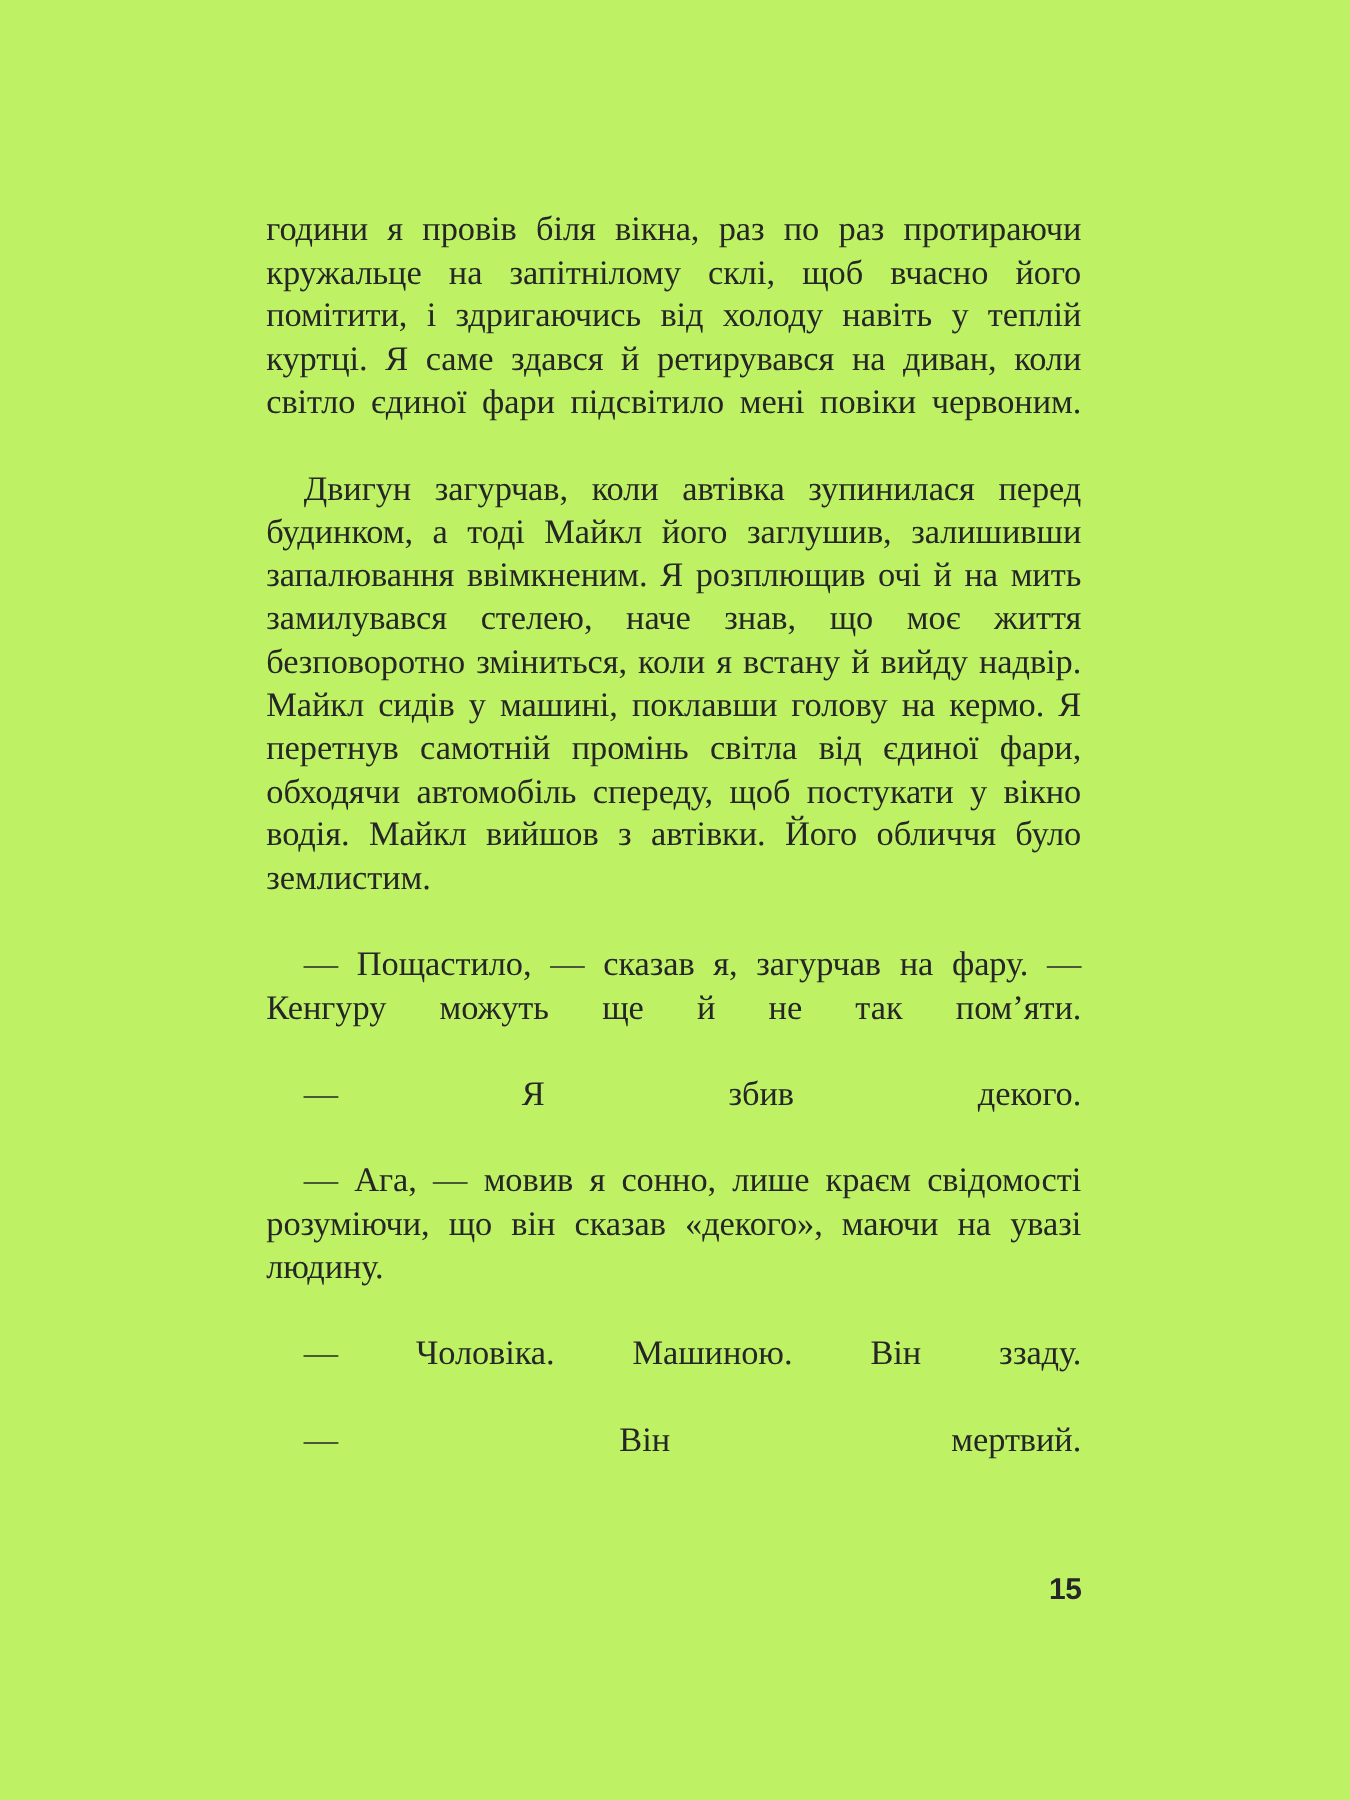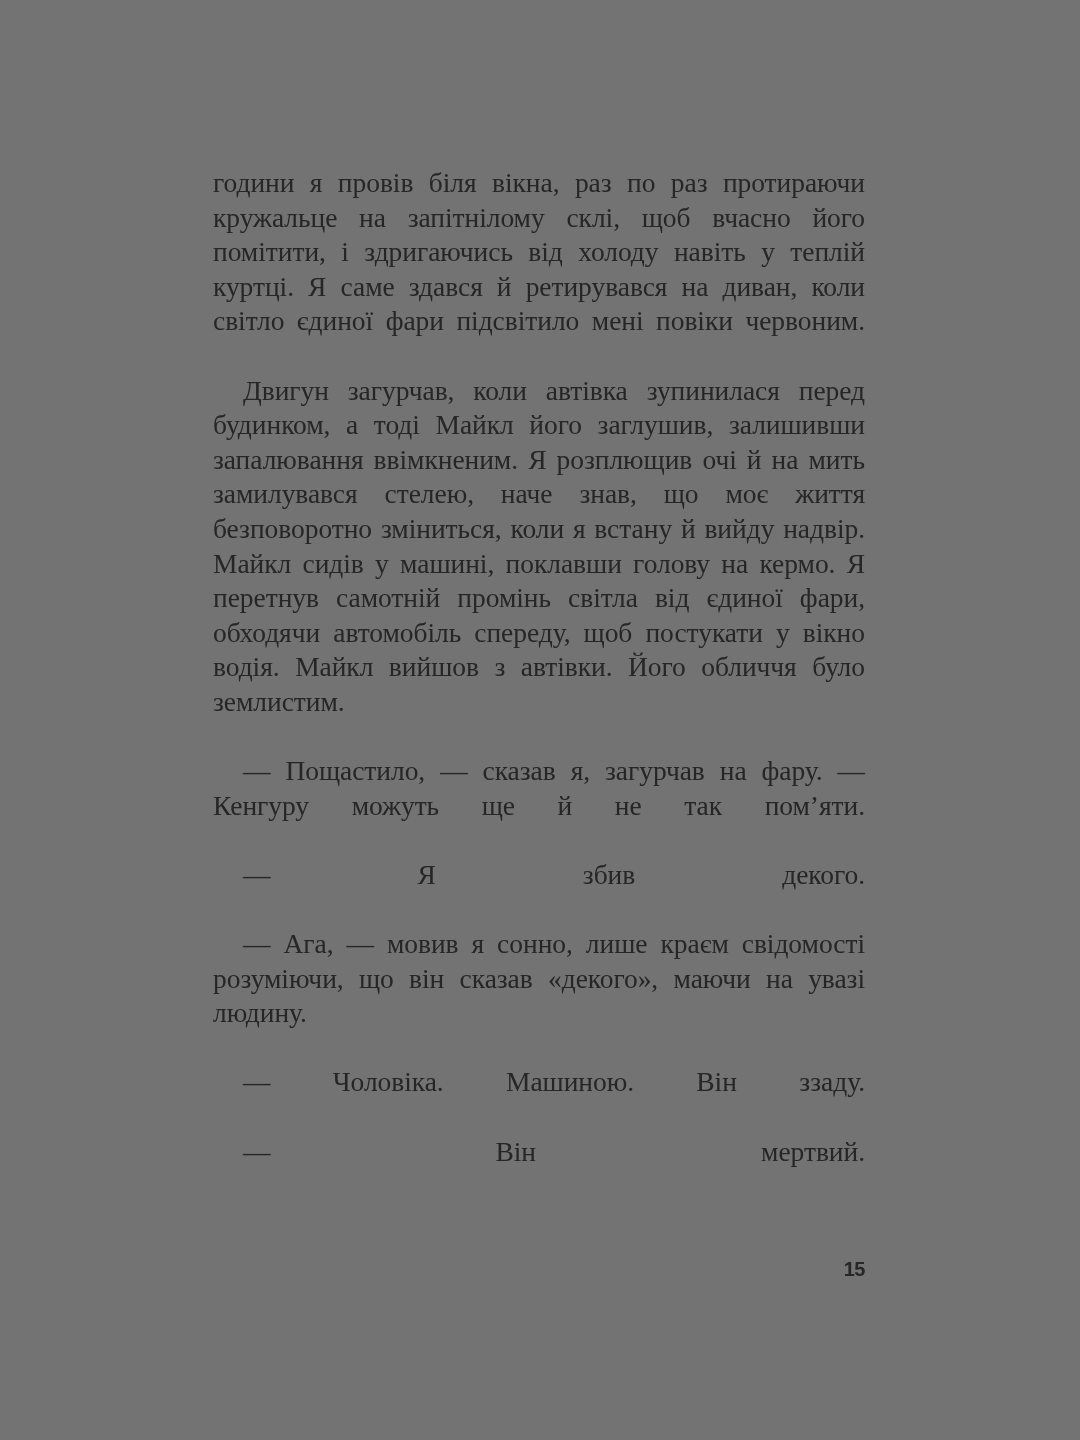--- a/index.html
+++ b/index.html
@@ -4,21 +4,21 @@
 <style>
   html, body {
     margin: 0;
     padding: 0;
     background: #ffffff;
   }
   .page {
     position: relative;
     width: 1080px;
     height: 1440px;
-    background: #737373;
+    background: #bef264;
     box-sizing: border-box;
     overflow: hidden;
   }
   .text-block {
     position: absolute;
     left: 213px;
     top: 166px;
     width: 652px;
   }
   .para {
@@ -49,21 +49,21 @@
   .para em {
     font-style: italic;
   }
   .page-number {
     position: absolute;
     left: 213px;
     top: 1258px;
     width: 652px;
     text-align: right;
     font-family: "Liberation Sans", "DejaVu Sans", sans-serif;
-    font-size: 20px;
+    font-size: 24px;
     font-weight: 700;
     color: #262626;
     letter-spacing: -0.5px;
   }
 </style>
 </head>
 <body>
 
 <div class="page">
 

